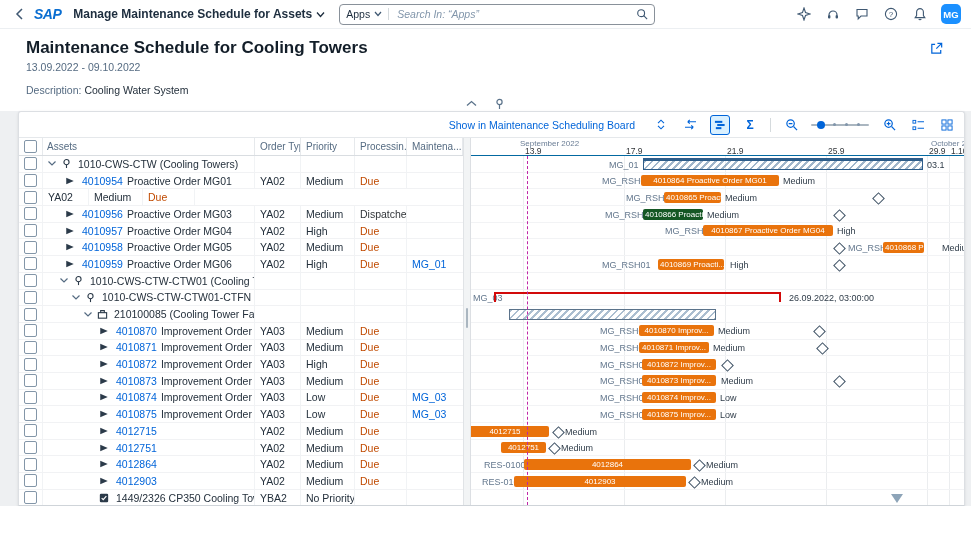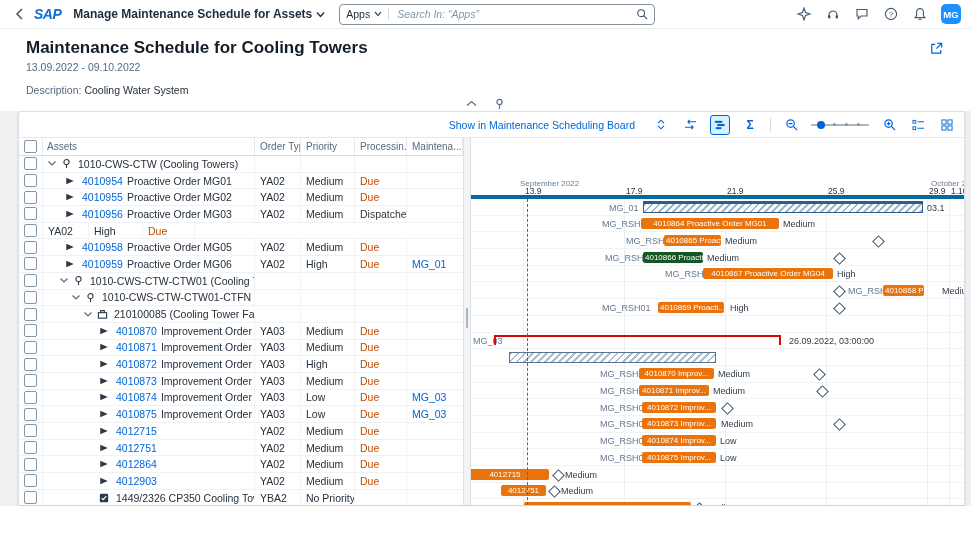--- a/index.html
+++ b/index.html
@@ -74,21 +74,21 @@
   .cb{width:11px;height:11px;border:1px solid #8396a8;border-radius:2px;background:#fff;display:inline-block;cursor:pointer;}
   .tchev{display:inline-flex;width:12px;flex:none;margin-right:2px;}
   .ticon{display:inline-flex;width:13px;flex:none;margin-right:4px;color:#2b3a49;}
   .idlink{color:var(--accent_blue);text-decoration:none;margin-right:4px;cursor:pointer;}
   .oname,.glbl{color:#24303c;}
   .cSt.due{color:var(--status_due);}
   .cSt.disp{color:#32363a;}
   .cMg a{color:var(--accent_blue);text-decoration:none;cursor:pointer;}
 
   
-  .gheader{height:17px;flex:none;border-bottom:4px solid #0369a1;position:relative;overflow:hidden;margin-top:40px;}
+  .gheader{height:17px;flex:none;border-bottom:1px solid #0369a1;position:relative;overflow:hidden;}
   .gmonth{position:absolute;top:1px;font-size:8px;color:#6a7d95;white-space:nowrap;}
   .gtick{position:absolute;top:8px;font-size:8.5px;color:#32363a;white-space:nowrap;}
   .gbody{position:relative;flex:1;overflow:hidden;}
   .gridline{position:absolute;top:0;bottom:0;width:1px;background:#ebedef;}
   .nowline{position:absolute;top:0;bottom:0;width:0;border-left:1px dashed var(--nowline_magenta);}
   .grow{position:relative;height:16.7px;border-bottom:1px solid #f2f3f5;box-sizing:border-box;}
   .glab{position:absolute;top:3.5px;font-size:9px;color:#63778d;white-space:nowrap;}
   .gtxt{position:absolute;top:3.5px;font-size:9px;color:#2f3c49;white-space:nowrap;}
   .gbar{position:absolute;top:2.5px;height:11px;border-radius:2px;cursor:pointer;box-sizing:border-box;overflow:hidden;}
   .gbar span{display:block;color:#fff;font-size:8px;line-height:11px;text-align:center;white-space:nowrap;overflow:hidden;padding:0 2px;}
@@ -325,29 +325,20 @@
                 </div>
                 <div class="cell cOt">YA02</div>
                 <div class="cell cPr">Medium</div>
                 <div class="cell cSt due">Due</div>
                 <div class="cell cMg"></div>
               </div>
               <div class="trow">
                 <div class="cell cCheck">
                   <span class="cb"></span>
                 </div>
-                <div class="cell cAsset" style="padding-left:22px">
-                  <span class="ticon">
-                    <svg width="10" height="10" viewBox="0 0 12 12">
-                      <path d="M1.5 2 L10.5 6 L1.5 10 Z" fill="currentColor"></path>
-                    </svg>
-                  </span>
-                  <a class="idlink">4010955</a>
-                  <span class="oname">Proactive Order MG02</span>
-                </div>
                 <div class="cell cOt">YA02</div>
                 <div class="cell cPr">Medium</div>
                 <div class="cell cSt due">Due</div>
                 <div class="cell cMg"></div>
               </div>
               <div class="trow">
                 <div class="cell cCheck">
                   <span class="cb"></span>
                 </div>
                 <div class="cell cAsset" style="padding-left:22px">
@@ -360,20 +351,29 @@
                   <span class="oname">Proactive Order MG03</span>
                 </div>
                 <div class="cell cOt">YA02</div>
                 <div class="cell cPr">Medium</div>
                 <div class="cell cSt disp">Dispatched</div>
                 <div class="cell cMg"></div>
               </div>
               <div class="trow">
                 <div class="cell cCheck">
                   <span class="cb"></span>
+                </div>
+                <div class="cell cAsset" style="padding-left:22px">
+                  <span class="ticon">
+                    <svg width="10" height="10" viewBox="0 0 12 12">
+                      <path d="M1.5 2 L10.5 6 L1.5 10 Z" fill="currentColor"></path>
+                    </svg>
+                  </span>
+                  <a class="idlink">4010957</a>
+                  <span class="oname">Proactive Order MG04</span>
                 </div>
                 <div class="cell cOt">YA02</div>
                 <div class="cell cPr">High</div>
                 <div class="cell cSt due">Due</div>
                 <div class="cell cMg"></div>
               </div>
               <div class="trow">
                 <div class="cell cCheck">
                   <span class="cb"></span>
                 </div>

